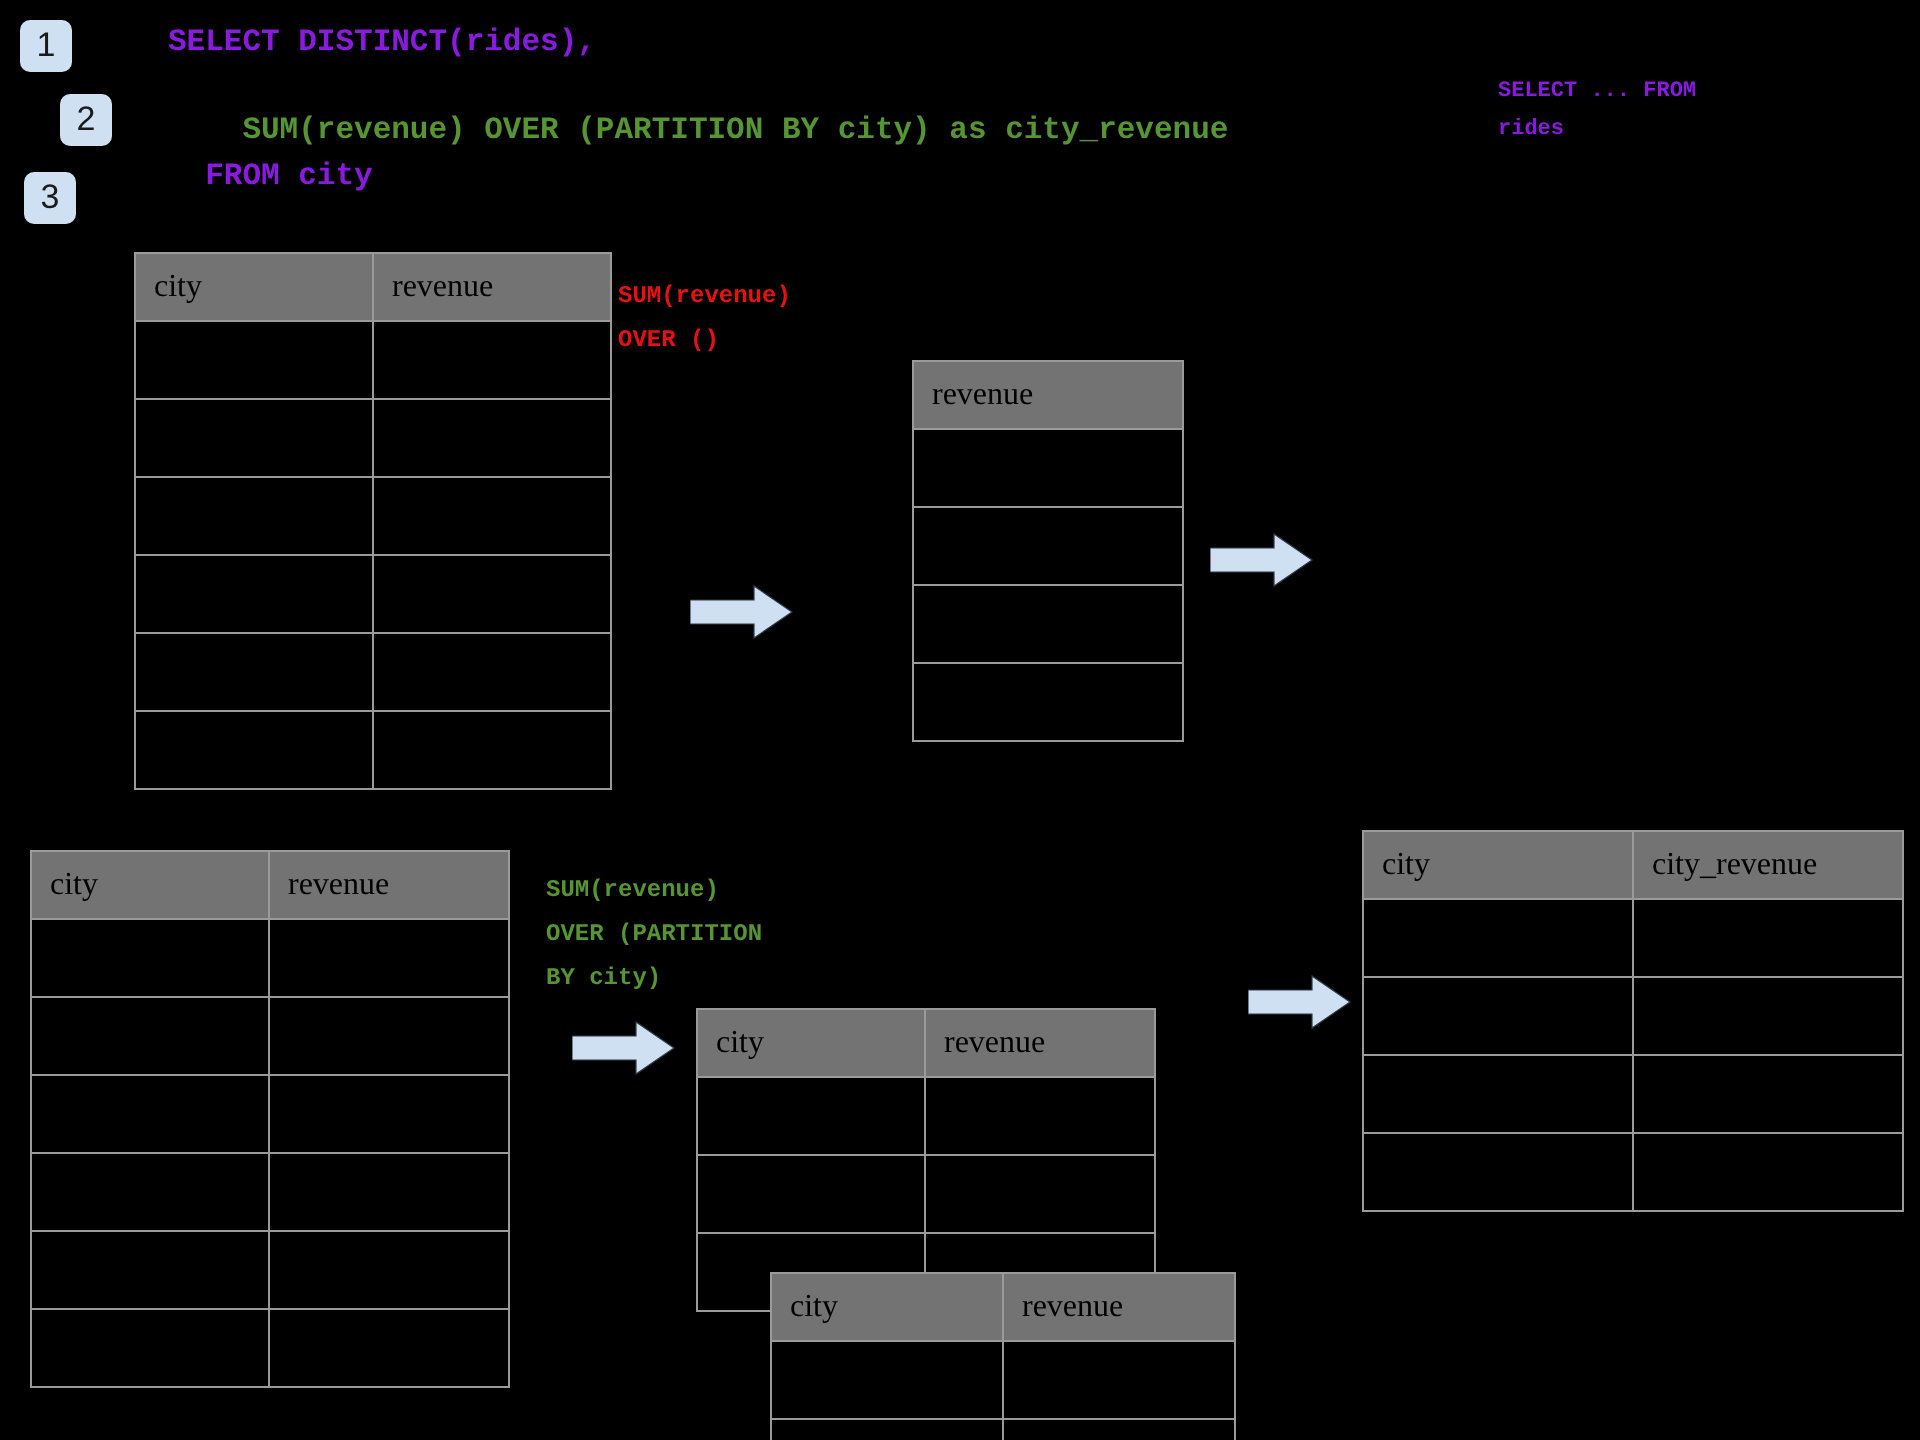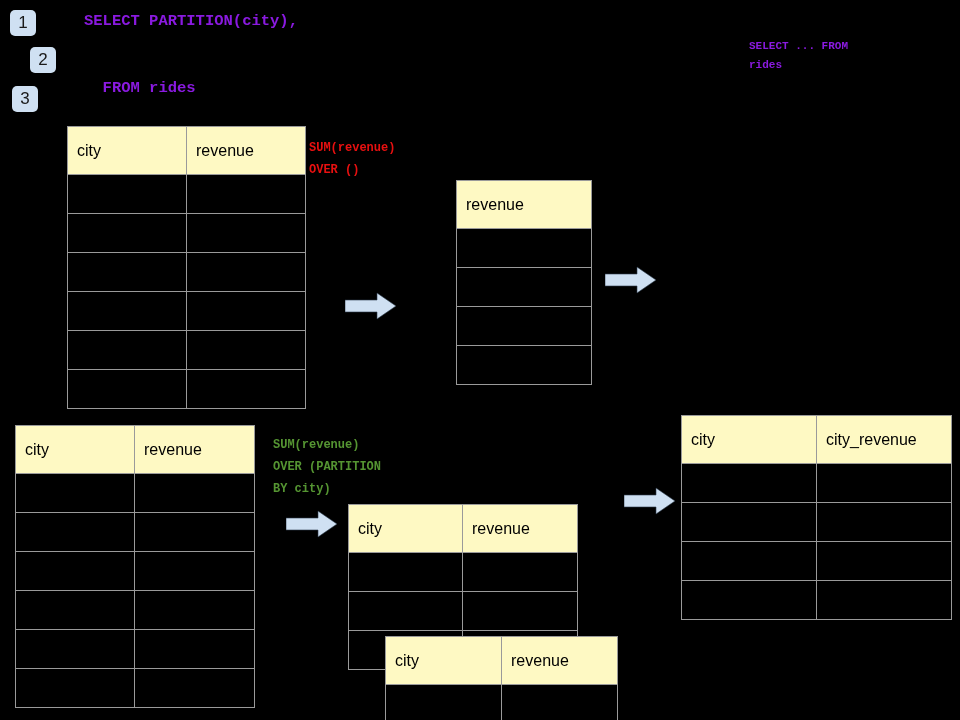--- a/index.html
+++ b/index.html
@@ -72,28 +72,28 @@
     border-collapse: collapse;
     table-layout: fixed;
     background: #000000;
   }
   .tbl th, .tbl td {
     border: 1px solid #9a9a9a;
     padding: 0;
     margin: 0;
   }
   .tbl th {
-    background: #fef9c3;
+    background: #737373;
     color: #000000;
-    font-family: Liberation Sans, sans-serif;
+    font-family: Liberation Serif, serif;
     font-size: 16px;
     font-weight: 400;
     text-align: left;
     padding-left: 9px;
-    height: 48px;
+    height: 34px;
     box-sizing: border-box;
   }
   .tbl td {
     background: #000000;
     height: 39px;
     box-sizing: border-box;
   }
 
   
   .arrow {
@@ -104,22 +104,23 @@
 </style>
 </head>
 <body>
 
 <div id="stage">
 
   <div class="badge" style="left:10px; top:10px;">1</div>
   <div class="badge" style="left:30px; top:47px;">2</div>
   <div class="badge" style="left:12px; top:86px;">3</div>
 
-  <div class="code violet" style="left:84px; top:11px;">SELECT PARTITION(city),</div>
-  <div class="code violet" style="left:84px; top:78px;">  FROM rides</div>
+  <div class="code violet" style="left:84px; top:11px;">SELECT DISTINCT(rides),</div>
+  <div class="code green" style="left:84px; top:55px;">    SUM(revenue) OVER (PARTITION BY city) as city_revenue</div>
+  <div class="code violet" style="left:84px; top:78px;">  FROM city</div>
 
   <div class="label violet small" style="left:749px; top:37px;">SELECT ... FROM
 rides</div>
 
   <div class="label red" style="left:309px; top:137px;">SUM(revenue)
 OVER ()</div>
 
   <div class="label green" style="left:273px; top:434px;">SUM(revenue)
 OVER (PARTITION
 BY city)</div>

